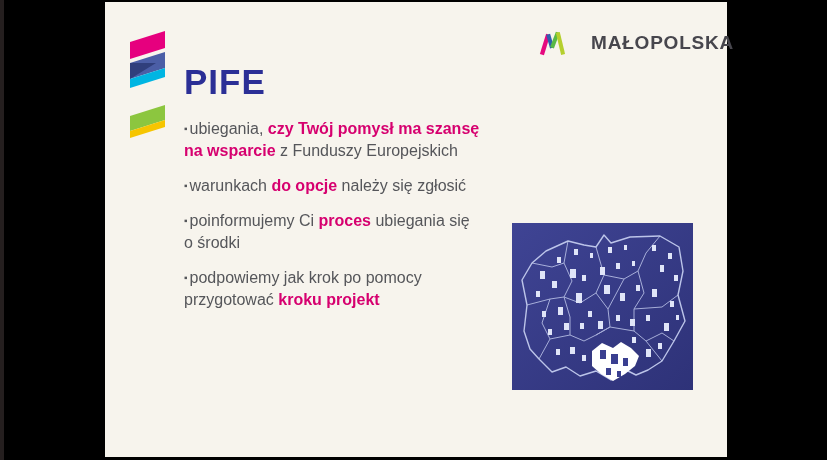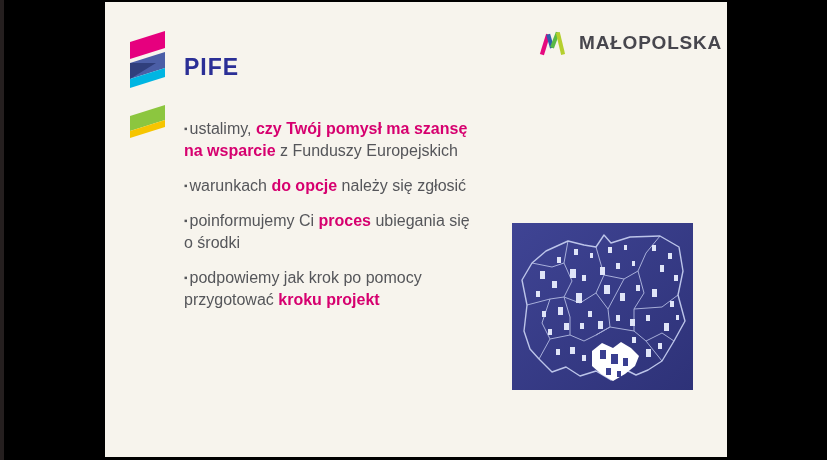--- a/index.html
+++ b/index.html
@@ -10,25 +10,25 @@
   .stage{position:absolute;inset:0;background:#000;}
   .left-edge{position:absolute;left:0;top:0;width:4px;height:460px;background:#251f1f;}
   .slide{
     position:absolute;left:105px;top:2px;width:622px;height:455px;
     background:#f7f4ed;
   }
   
   .ribbons{position:absolute;left:25px;top:28px;width:36px;height:114px;}
   
   .title{
-    position:absolute;left:79px;top:52px;
-    font-size:23px;font-weight:bold;letter-spacing:1px;color:#2b2f96;
+    position:absolute;left:79px;top:60px;
+    font-size:35px;font-weight:bold;letter-spacing:1px;color:#2b2f96;
   }
   
-  .brand{position:absolute;left:434px;top:28px;display:flex;align-items:center;gap:13px;}
+  .brand{position:absolute;left:434px;top:28px;display:flex;align-items:center;gap:25px;}
   .brand svg{display:block;}
   .brand-name{
     font-size:19px;font-weight:600;letter-spacing:0.8px;color:#47464d;
   }
   
   .bullets{
     position:absolute;left:79px;top:116px;width:345px;
     font-size:16px;line-height:22px;color:#55565a;
   }
   .bullet{margin:0 0 13px 0;white-space:pre-line;}
@@ -65,21 +65,21 @@
       <svg width="27" height="26" viewBox="0 0 28 26">
         <line x1="3" y1="25" x2="9.5" y2="4" stroke="#e5097f" stroke-width="4.4"></line>
         <line x1="9.5" y1="4" x2="13.5" y2="18" stroke="#2e5fae" stroke-width="4.2"></line>
         <line x1="13.5" y1="18" x2="19.5" y2="2" stroke="#58b947" stroke-width="4.2"></line>
         <line x1="19.5" y1="2" x2="25" y2="25" stroke="#b5cf2e" stroke-width="4.2"></line>
       </svg>
       <span class="brand-name">MAŁOPOLSKA</span>
     </div>
 
     <div class="bullets">
-        <p class="bullet"><span class="marker">▪</span><span>ustalimy, </span><span class="em">czy Twój pomysł ma szansę
+        <p class="bullet"><span class="marker">▪</span><span>ubiegania, </span><span class="em">czy Twój pomysł ma szansę
 na wsparcie</span><span> z Funduszy Europejskich</span></p>
         <p class="bullet"><span class="marker">▪</span><span>warunkach </span><span class="em">do opcje</span><span> należy się zgłosić</span></p>
         <p class="bullet"><span class="marker">▪</span><span>poinformujemy Ci </span><span class="em">proces</span><span> ubiegania się
 o środki</span></p>
         <p class="bullet"><span class="marker">▪</span><span>podpowiemy jak krok po pomocy
 przygotować </span><span class="em">kroku projekt</span></p>
       </div>
 
     <div class="map">
       <svg width="181" height="167" viewBox="0 0 181 167">

